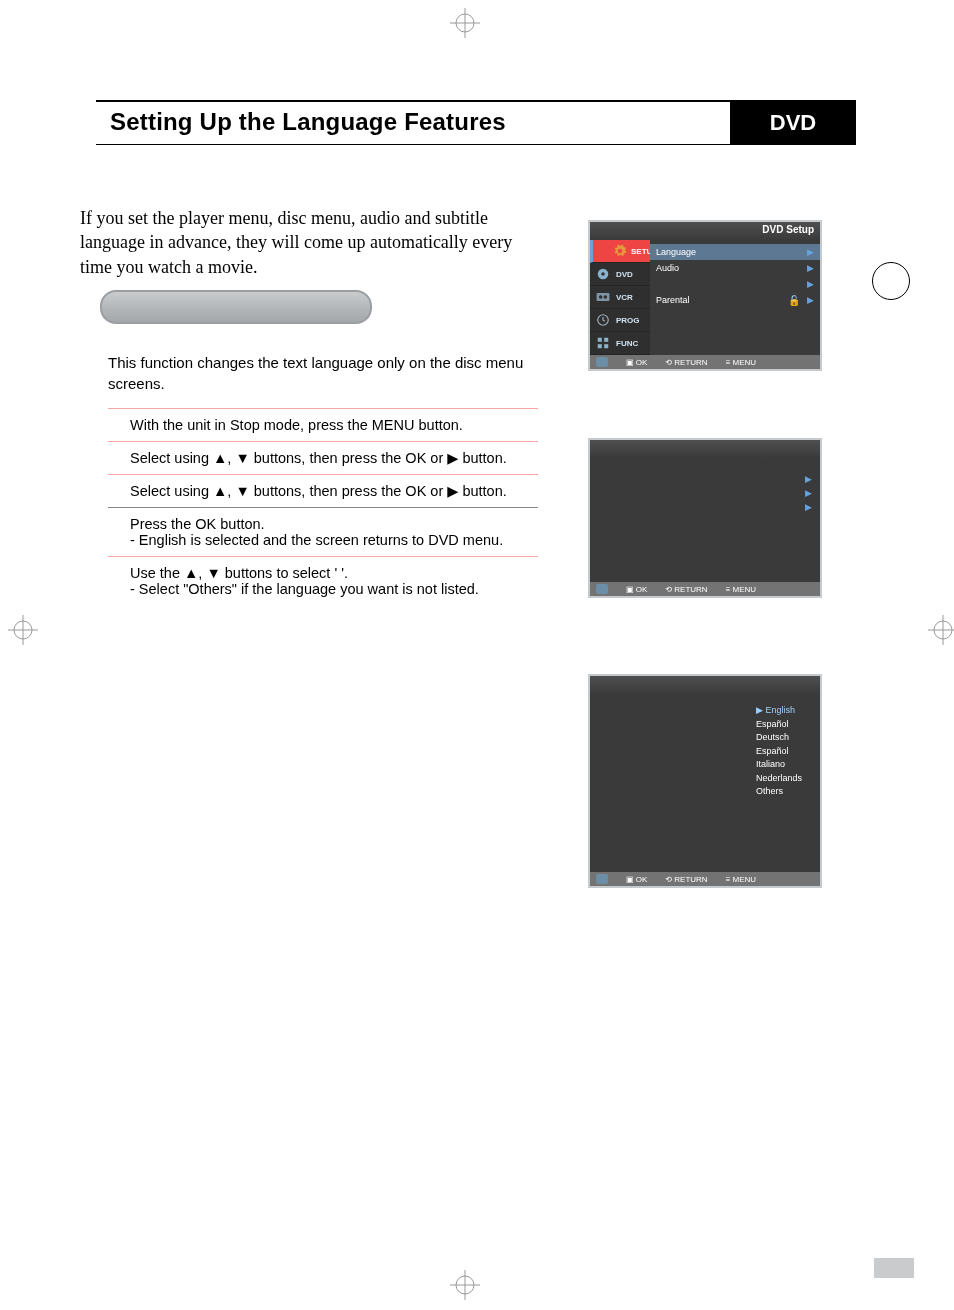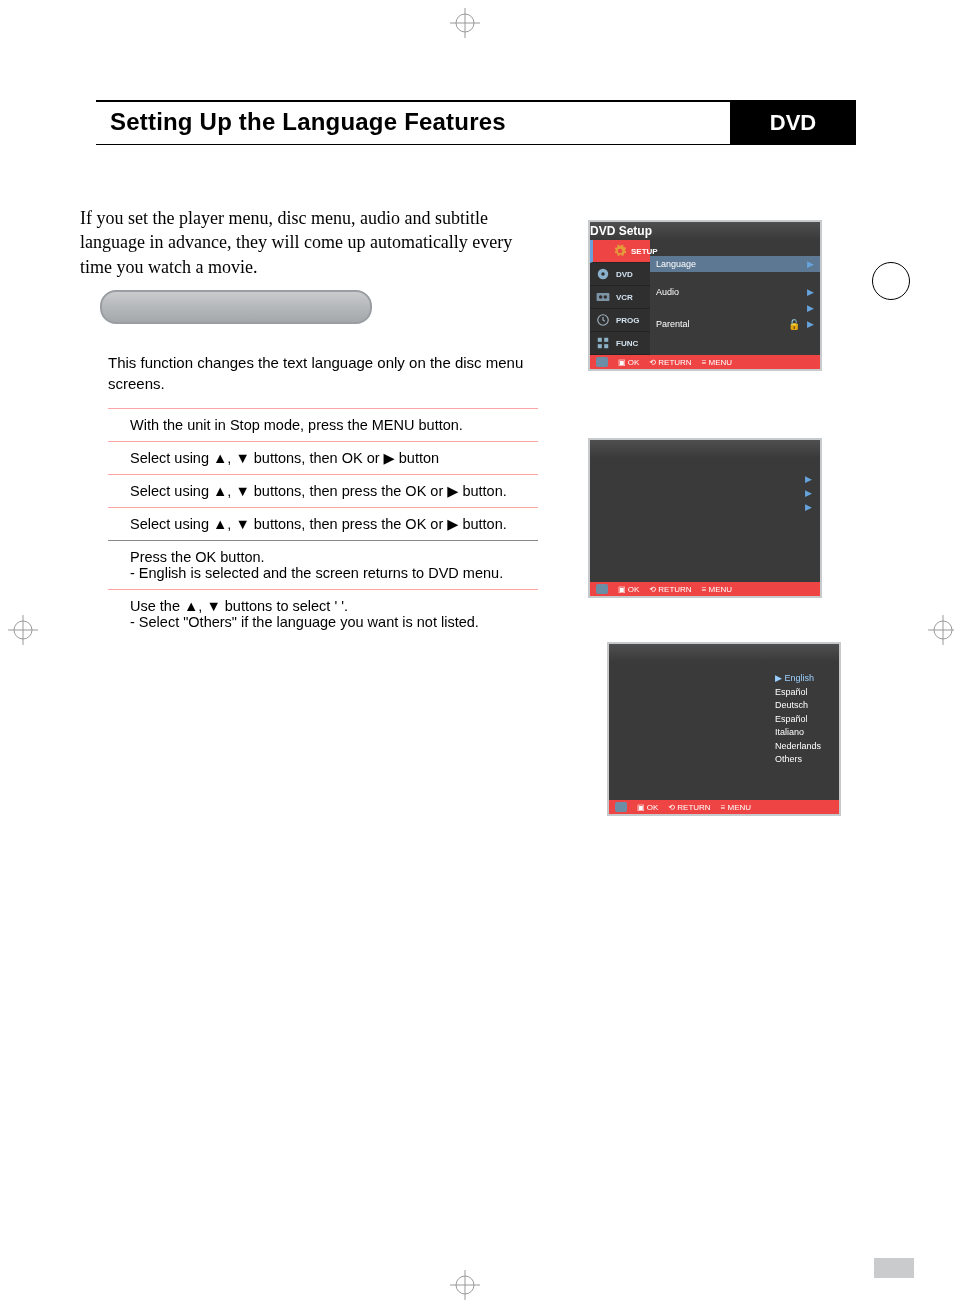--- a/index.html
+++ b/index.html
@@ -112,22 +112,23 @@
     position: absolute;
     background: #3a3a3a;
     width: 230px;
     box-shadow: 0 0 0 2px #c7cacc;
     font-size: 10px;
     color: #fff;
   }
   .osd .topbar {
     height: 16px;
     background: linear-gradient(#4f4f4f,#3a3a3a);
+    text-align: right;
     padding: 2px 6px 0 0;
-    font-size: 12px;
+    font-size: 10px;
     font-weight: bold;
   }
   .osd .body {
     display: flex;
   }
   .osd .sidebar {
     width: 60px;
     background: #2f2f2f;
   }
   .osd .side-item{
@@ -156,27 +157,27 @@
     padding: 4px 6px;
     font-size:9px;
   }
   .row{
     display:flex;
     justify-content:space-between;
     align-items:center;
     height:16px;
   }
   .row .arrow{ color:#66a2dc; font-size:9px; }
-  .row.sel{ background:#5c7893; margin:12px -6px; padding:0 6px; }
+  .row.sel{ background:#5c7893; margin:0 -6px; padding:0 6px; }
   .bottombar{
     height:14px;
-    background:#ef4444;
-    display:flex;
-    align-items:center;
-    gap:10px;
+    background:#737373;
+    display:flex;
+    align-items:center;
+    gap:18px;
     padding:0 6px;
     font-size:8px;
   }
   .bottombar .dot{
     width:12px;height:10px;background:#6b8ea6;border-radius:2px;
   }
 
   
   .osd.simple .content-full{
     padding:14px 8px 14px 8px;
@@ -254,21 +255,20 @@
   </div>
 
   <div class="intro">If you set the player menu, disc menu, audio and subtitle language in advance, they will come up automatically every time you watch a movie.</div>
 
   <div class="pill"></div>
 
   <div class="func-desc">This function changes the text language only on the disc menu screens.</div>
 
   <div class="steps">
     <div class="step"><span>With the unit in Stop mode, press the MENU button.</span></div>
-    <div class="step"><span>Select          using ▲, ▼ buttons, then OK or ▶  button</span></div>
     <div class="step"><span>Select                             using ▲, ▼ buttons, then press the OK or ▶ button.</span></div>
     <div class="step"><span>Select                     using ▲, ▼ buttons, then press the  OK or ▶ button.</span></div>
     <div class="step" style="border-top:1px solid #888; white-space:pre-line; border-bottom:none"><span>Press the OK button.
 - English is selected and the screen returns to DVD menu.</span></div>
     <div class="step" style="white-space:pre-line"><span>Use the ▲, ▼ buttons to select '             '.
 - Select "Others" if the language you want is not listed.</span></div>
   </div>
 
   <div class="osd" style="left:590px; top:222px;">
     <div class="topbar"><span>DVD Setup</span></div>
@@ -369,21 +369,21 @@
         </div>
     </div>
     <div class="bottombar">
       <span class="dot"></span>
       <span>▣ <span>OK</span></span>
       <span>⟲ <span>RETURN</span></span>
       <span>≡ <span>MENU</span></span>
     </div>
   </div>
 
-  <div class="osd simple" style="left:590px; top:644px; height:170px;margin-left:19px;">
+  <div class="osd simple" style="left:590px; top:676px; height:210px;">
     <div class="topbar"></div>
     <div class="content-full" style="min-height:130px">
       <div class="lang-list">
         <div class="sel"><span>▶</span> <span>English</span></div>
         <div><span>Español</span></div>
         <div><span>Deutsch</span></div>
         <div><span>Español</span></div>
         <div><span>Italiano</span></div>
         <div><span>Nederlands</span></div>
         <div><span>Others</span></div>

